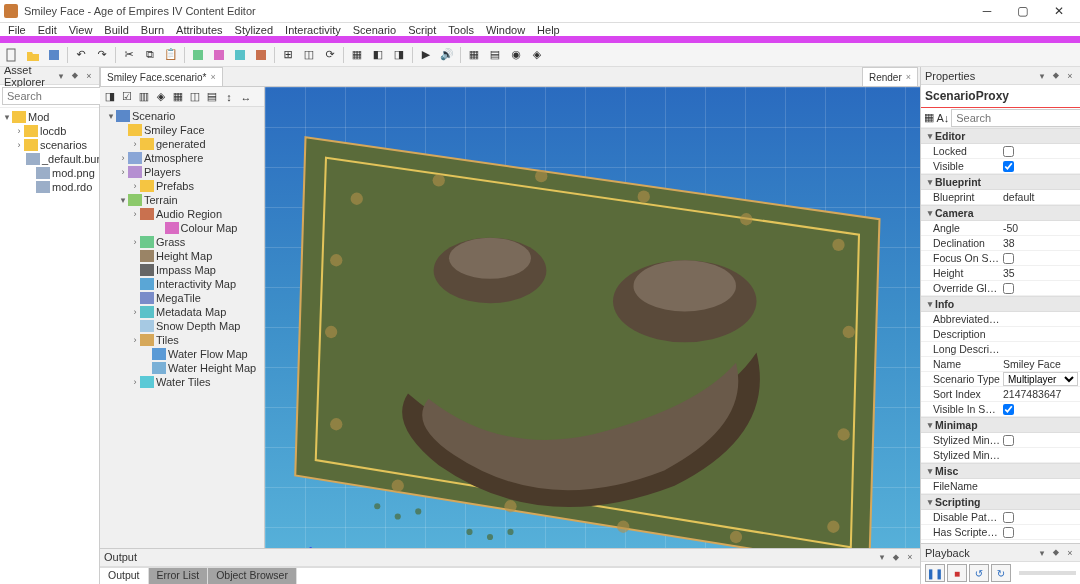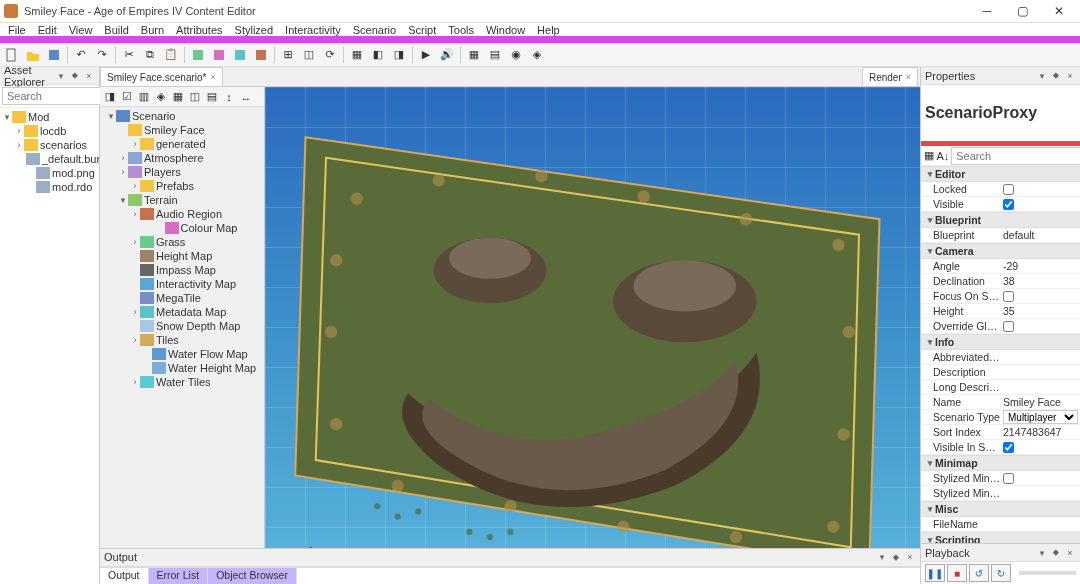--- a/index.html
+++ b/index.html
@@ -54,21 +54,21 @@
 .prop-cb { width: 11px; height: 11px; }
 .prop-select { width: 100%; height: 14px; font-size: 10px; border: 1px solid #ccc; background: #fff; }
 .playback { border-top: 1px solid #ccc; }
 .pb-controls { height: 22px; display: flex; align-items: center; padding: 2px 4px; gap: 2px; }
 .pb-btn { width: 20px; height: 18px; border: 1px solid #aaa; background: #f5f5f5; display: flex; align-items: center; justify-content: center; cursor: pointer; font-size: 10px; }
 .pb-slider { flex: 1; height: 4px; background: #ddd; margin-left: 6px; position: relative; }
 .pb-time { padding: 0 6px 4px 6px; font-size: 10.5px; }
 .bottom { height: 36px; border-top: 1px solid #ccc; background: #fff; display: flex; flex-direction: column; }
 .output-body { flex: 1; padding: 0 4px; font-size: 10px; color: #666; overflow: hidden; display:flex; align-items:flex-end; }
 .bottom-tabs { height: 18px; display: flex; border-top: 1px solid #ddd; }
-.btab { padding: 1px 8px; font-size: 10.5px; border-right: 1px solid #ddd; cursor: pointer; background: #c4b5fd; }
+.btab { padding: 1px 8px; font-size: 10.5px; border-right: 1px solid #ddd; cursor: pointer; background: #a3a3a3; }
 .btab.active { background: #fff; }
 </style>
 </head>
 <body>
 
 <div class="titlebar">
   <div class="titlebar-icon"></div>
   <div class="titlebar-text">Smiley Face - Age of Empires IV Content Editor</div>
   <div class="titlebar-btns">
     <div class="titlebar-btn">─</div>
@@ -386,21 +386,21 @@
   </div>
 
   <div class="right">
     <div class="panel props">
       <div class="panel-header">
         <span class="panel-title">Properties</span>
         <span class="panel-ctl">▾</span>
         <span class="panel-ctl">⬥</span>
         <span class="panel-ctl">×</span>
       </div>
-      <div style="padding:19px 4px;font-weight:bold;border-bottom:5px solid #ef4444;font-size:16px">ScenarioProxy</div>
+      <div style="padding:4px 4px;font-weight:bold;border-bottom:1px solid #ef4444;font-size:12px">ScenarioProxy</div>
       <div class="props-toolbar">
         <div class="st-btn">▦</div>
         <div class="st-btn">A↓</div>
         <input class="search-input" style="flex: 1 1 0%;" placeholder="Search">
 
       </div>
       <div class="props-list" id="props-list">
           <div class="prop-section"><span class="tree-toggle">▾</span>Editor</div>
           <div class="prop-row">
             <div class="prop-name" title="Locked">Locked</div>
@@ -418,21 +418,21 @@
           <div class="prop-row">
             <div class="prop-name" title="Blueprint">Blueprint</div>
             <div class="prop-val">
               <span>default</span>
             </div>
           </div>
           <div class="prop-section"><span class="tree-toggle">▾</span>Camera</div>
           <div class="prop-row">
             <div class="prop-name" title="Angle">Angle</div>
             <div class="prop-val">
-              <span>-29</span>
+              <span>-50</span>
             </div>
           </div>
           <div class="prop-row">
             <div class="prop-name" title="Declination">Declination</div>
             <div class="prop-val">
               <span>38</span>
             </div>
           </div>
           <div class="prop-row">
             <div class="prop-name" title="Focus On Starting Posi…">Focus On Starting Posi…</div>

